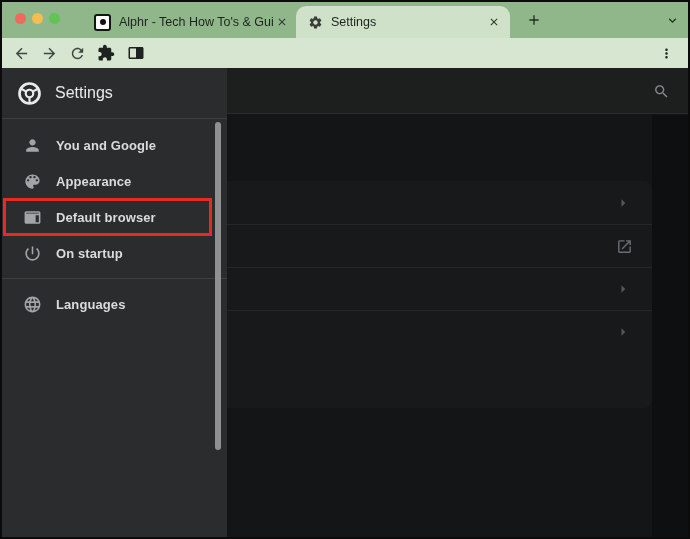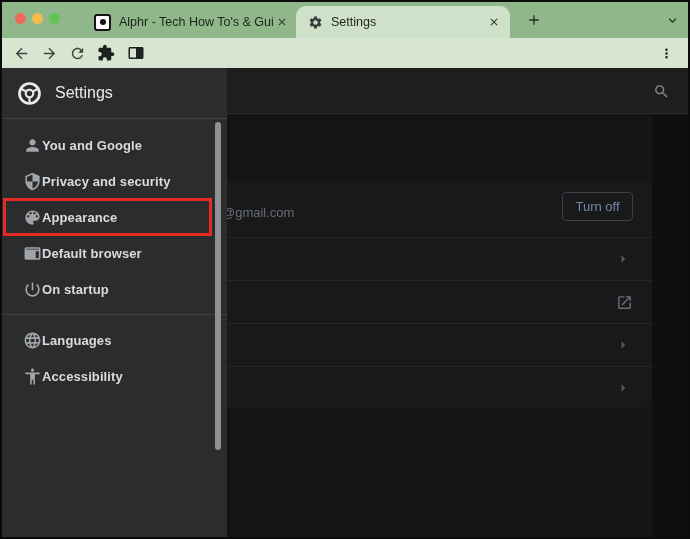--- a/index.html
+++ b/index.html
@@ -68,21 +68,21 @@
 
   
   .drawer{position:absolute;left:2px;top:68px;width:225px;height:469px;background:#2b2c2e;z-index:5;}
   .dheader{height:51px;display:flex;align-items:center;border-bottom:1px solid #3e4043;box-sizing:border-box;padding-left:15px;}
   .dheader .logo{width:25px;height:25px;flex:none;}
   .dheader .dtitle{margin-left:13px;font-size:16px;color:#e9eaec;}
   .dlist{padding-top:8px;}
   .mi{height:36px;display:flex;align-items:center;padding-left:20px;box-sizing:border-box;}
   .mi .ico{width:20px;height:20px;flex:none;display:flex;align-items:center;justify-content:center;}
   .mi .ico svg{width:19px;height:19px;fill:#a2a5a8;}
-  .mi .lbl{font-size:13px;font-weight:600;color:#d9dbdd;letter-spacing:.1px;}
+  .mi .lbl{margin-left:14px;font-size:13px;font-weight:600;color:#d9dbdd;letter-spacing:.1px;}
   .ddivider{height:1px;background:#3e4043;margin:7px 0;}
   .dscroll{position:absolute;left:213px;top:54px;width:6px;height:328px;background:#8f9091;border-radius:3px;z-index:6;}
 
   .redbox{position:absolute;left:3px;top:198px;width:209px;height:38px;border:3px solid #e62b22;box-sizing:border-box;z-index:10;}
 </style>
 </head>
 <body>
 
 <div class="stage">
 
@@ -167,24 +167,20 @@
     <div class="pageheader">
       <span class="search-btn">
         <svg viewBox="0 0 24 24">
             <path d="M15.5 14h-.79l-.28-.27C15.41 12.59 16 11.11 16 9.5 16 5.91 13.09 3 9.5 3S3 5.91 3 9.5 5.91 16 9.5 16c1.61 0 3.09-.59 4.23-1.57l.27.28v.79l5 4.99L20.49 19l-4.99-5zm-6 0C7.01 14 5 11.99 5 9.5S7.01 5 9.5 5 14 7.01 14 9.5 11.99 14 9.5 14z"></path>
           </svg>
       </span>
     </div>
     <div class="rightshade"></div>
 
     <div class="card">
-      <div class="row row1">
-        <span class="email">@gmail.com</span>
-        <button class="turnoff">Turn off</button>
-      </div>
       <div class="row row2">
         <span class="rowchev">
           <svg viewBox="0 0 24 24">
               <path d="M10 17V7l5 5-5 5z"></path>
             </svg>
         </span>
       </div>
       <div class="row row3">
         <span class="rowext">
           <svg viewBox="0 0 24 24">
@@ -224,28 +220,20 @@
         <span class="ico">
             <svg viewBox="0 0 24 24">
               <path d="M12 12c2.21 0 4-1.79 4-4s-1.79-4-4-4-4 1.79-4 4 1.79 4 4 4zm0 2c-2.67 0-8 1.34-8 4v2h16v-2c0-2.66-5.33-4-8-4z"></path>
             </svg>
           </span>
         <span class="lbl">You and Google</span>
       </div>
       <div class="mi">
         <span class="ico">
             <svg viewBox="0 0 24 24">
-              <path d="M12 1L3 5v6c0 5.55 3.84 10.74 9 12 5.16-1.26 9-6.45 9-12V5l-9-4zm0 10.99h7c-.53 4.12-3.28 7.79-7 8.94V12H5V6.3l7-3.11v8.8z"></path>
-            </svg>
-          </span>
-        <span class="lbl">Privacy and security</span>
-      </div>
-      <div class="mi">
-        <span class="ico">
-            <svg viewBox="0 0 24 24">
               <path d="M12 3c-4.97 0-9 4.03-9 9s4.03 9 9 9c.83 0 1.5-.67 1.5-1.5 0-.39-.15-.74-.39-1.01-.23-.26-.38-.61-.38-.99 0-.83.67-1.5 1.5-1.5H16c2.76 0 5-2.24 5-5 0-4.42-4.03-8-9-8zm-5.5 9c-.83 0-1.5-.67-1.5-1.5S5.67 9 6.5 9 8 9.67 8 10.5 7.33 12 6.5 12zm3-4C8.67 8 8 7.33 8 6.5S8.67 5 9.5 5s1.5.67 1.5 1.5S10.33 8 9.5 8zm5 0c-.83 0-1.5-.67-1.5-1.5S13.67 5 14.5 5s1.5.67 1.5 1.5S15.33 8 14.5 8zm3 4c-.83 0-1.5-.67-1.5-1.5S16.67 9 17.5 9s1.5.67 1.5 1.5-.67 1.5-1.5 1.5z"></path>
             </svg>
           </span>
         <span class="lbl">Appearance</span>
       </div>
       <div class="mi">
         <span class="ico">
             <svg viewBox="0 0 24 24">
               <path d="M20 4H4c-1.1 0-1.99.9-1.99 2L2 18c0 1.1.9 2 2 2h16c1.1 0 2-.9 2-2V6c0-1.1-.9-2-2-2zm0 14h-4V9h4v9zm0-11H4V6h16v1z"></path>
             </svg>
@@ -263,28 +251,20 @@
 
       <div class="ddivider"></div>
 
       <div class="mi">
         <span class="ico">
             <svg viewBox="0 0 24 24">
               <path d="M11.99 2C6.47 2 2 6.48 2 12s4.47 10 9.99 10C17.52 22 22 17.52 22 12S17.52 2 11.99 2zm6.93 6h-2.95c-.32-1.25-.78-2.45-1.38-3.56 1.84.63 3.37 1.91 4.33 3.56zM12 4.04c.83 1.2 1.48 2.53 1.91 3.96h-3.82c.43-1.43 1.08-2.76 1.91-3.96zM4.26 14C4.1 13.36 4 12.69 4 12s.1-1.36.26-2h3.38c-.08.66-.14 1.32-.14 2 0 .68.06 1.34.14 2H4.26zm.82 2h2.95c.32 1.25.78 2.45 1.38 3.56-1.84-.63-3.37-1.9-4.33-3.56zm2.95-8H5.08c.96-1.66 2.49-2.93 4.33-3.56C8.81 5.55 8.35 6.75 8.03 8zM12 19.96c-.83-1.2-1.48-2.53-1.91-3.96h3.82c-.43 1.43-1.08 2.76-1.91 3.96zM14.34 14H9.66c-.09-.66-.16-1.32-.16-2 0-.68.07-1.35.16-2h4.68c.09.65.16 1.32.16 2 0 .68-.07 1.34-.16 2zm.25 5.56c.6-1.11 1.06-2.31 1.38-3.56h2.95c-.96 1.65-2.49 2.93-4.33 3.56zM16.36 14c.08-.66.14-1.32.14-2 0-.68-.06-1.34-.14-2h3.38c.16.64.26 1.31.26 2s-.1 1.36-.26 2h-3.38z"></path>
             </svg>
           </span>
         <span class="lbl">Languages</span>
-      </div>
-      <div class="mi">
-        <span class="ico">
-            <svg viewBox="0 0 24 24">
-              <path d="M12 2c1.1 0 2 .9 2 2s-.9 2-2 2-2-.9-2-2 .9-2 2-2zm9 7h-6v13h-2v-6h-2v6H9V9H3V7h18v2z"></path>
-            </svg>
-          </span>
-        <span class="lbl">Accessibility</span>
       </div>
     </div>
 
     <div class="dscroll"></div>
   </div>
 
   <div class="redbox"></div>
 
   <div class="frame"></div>
 </div>

